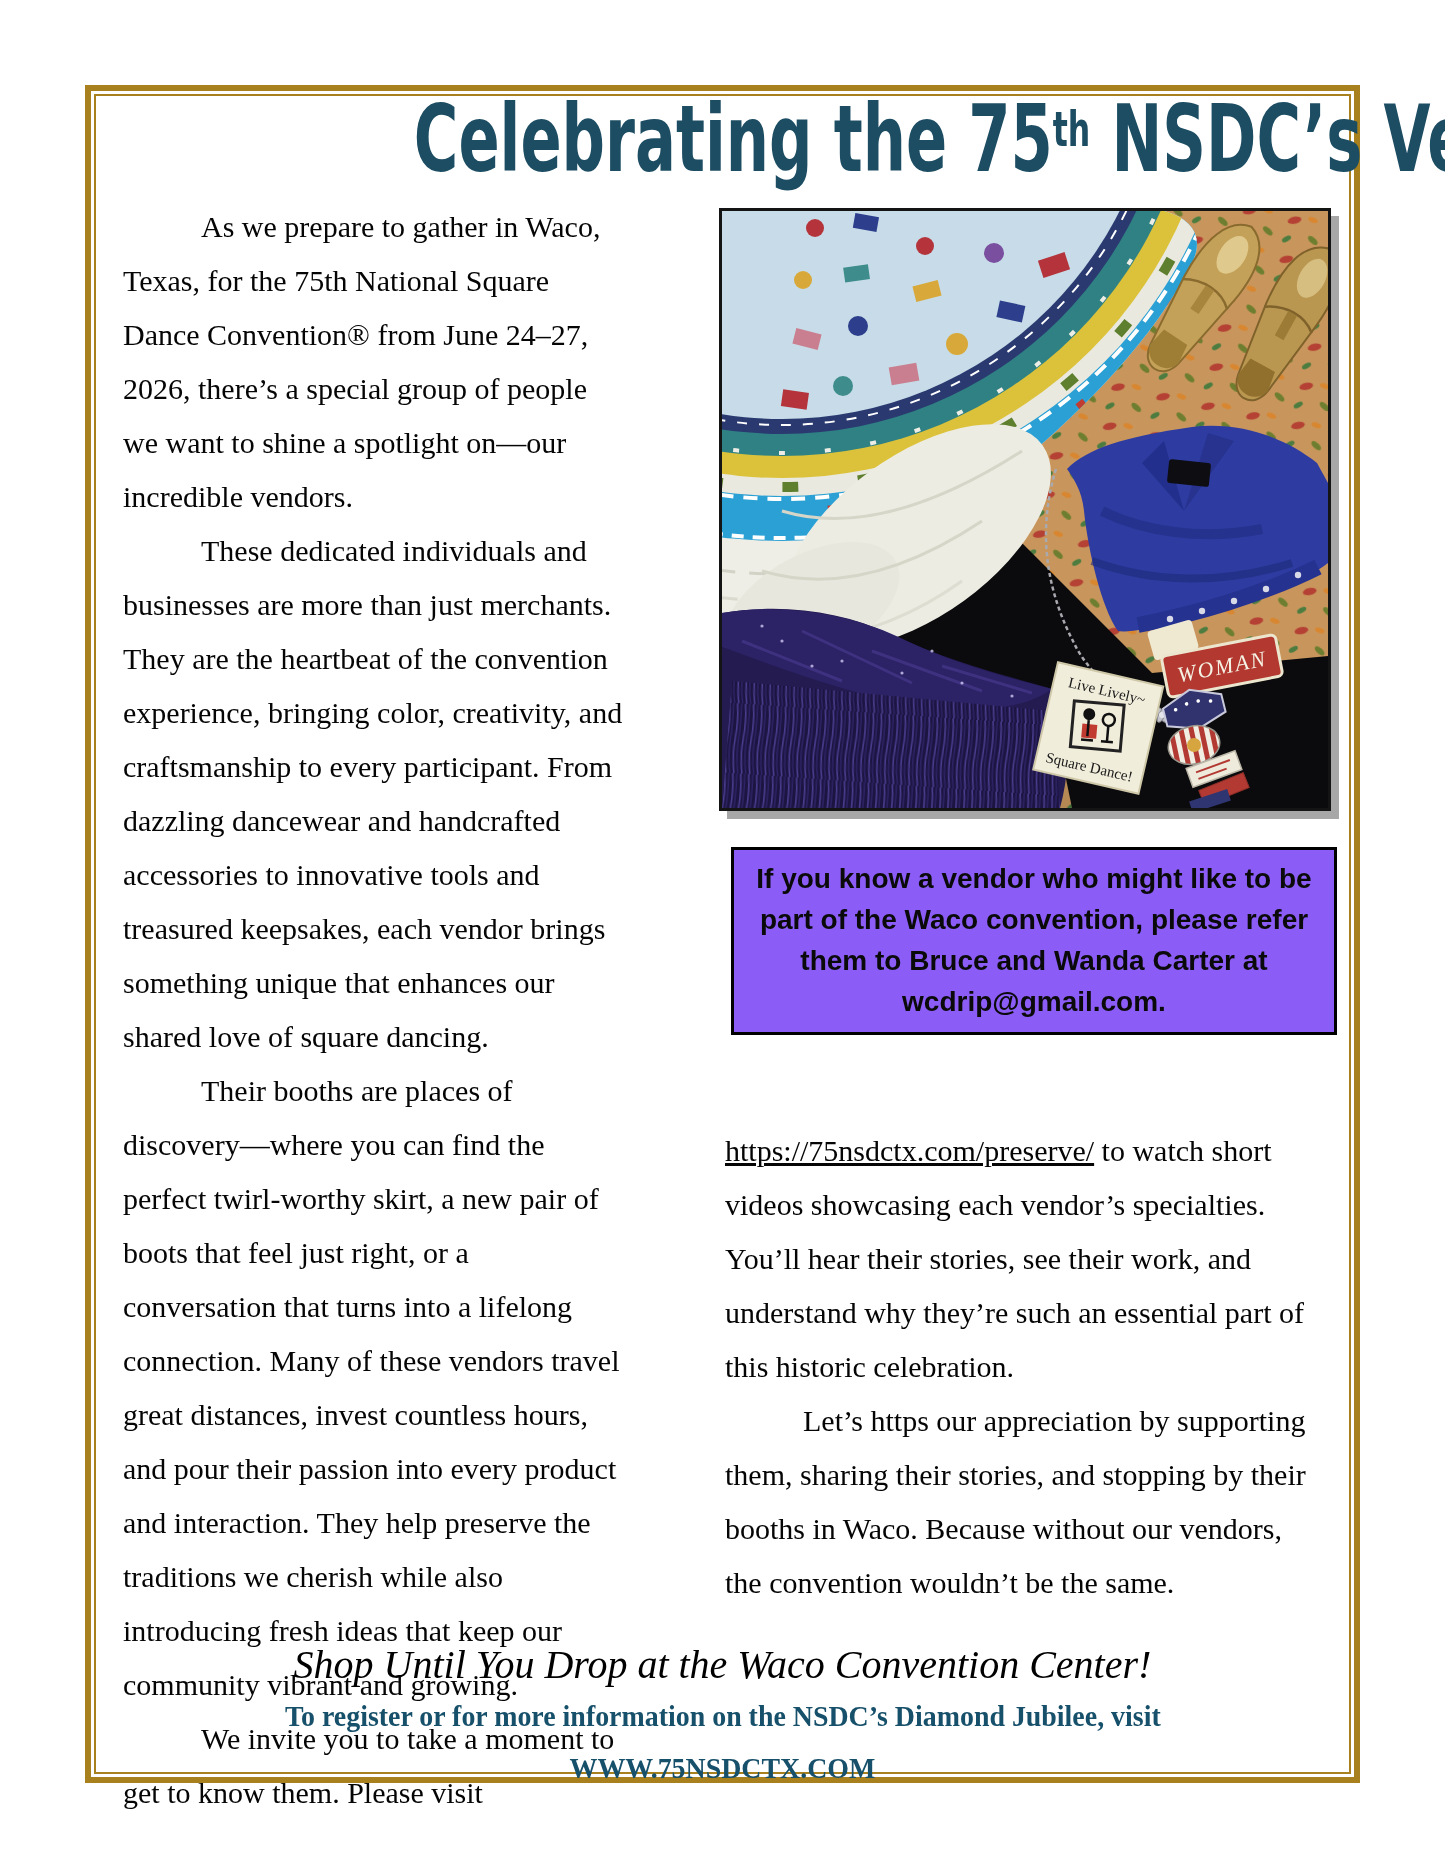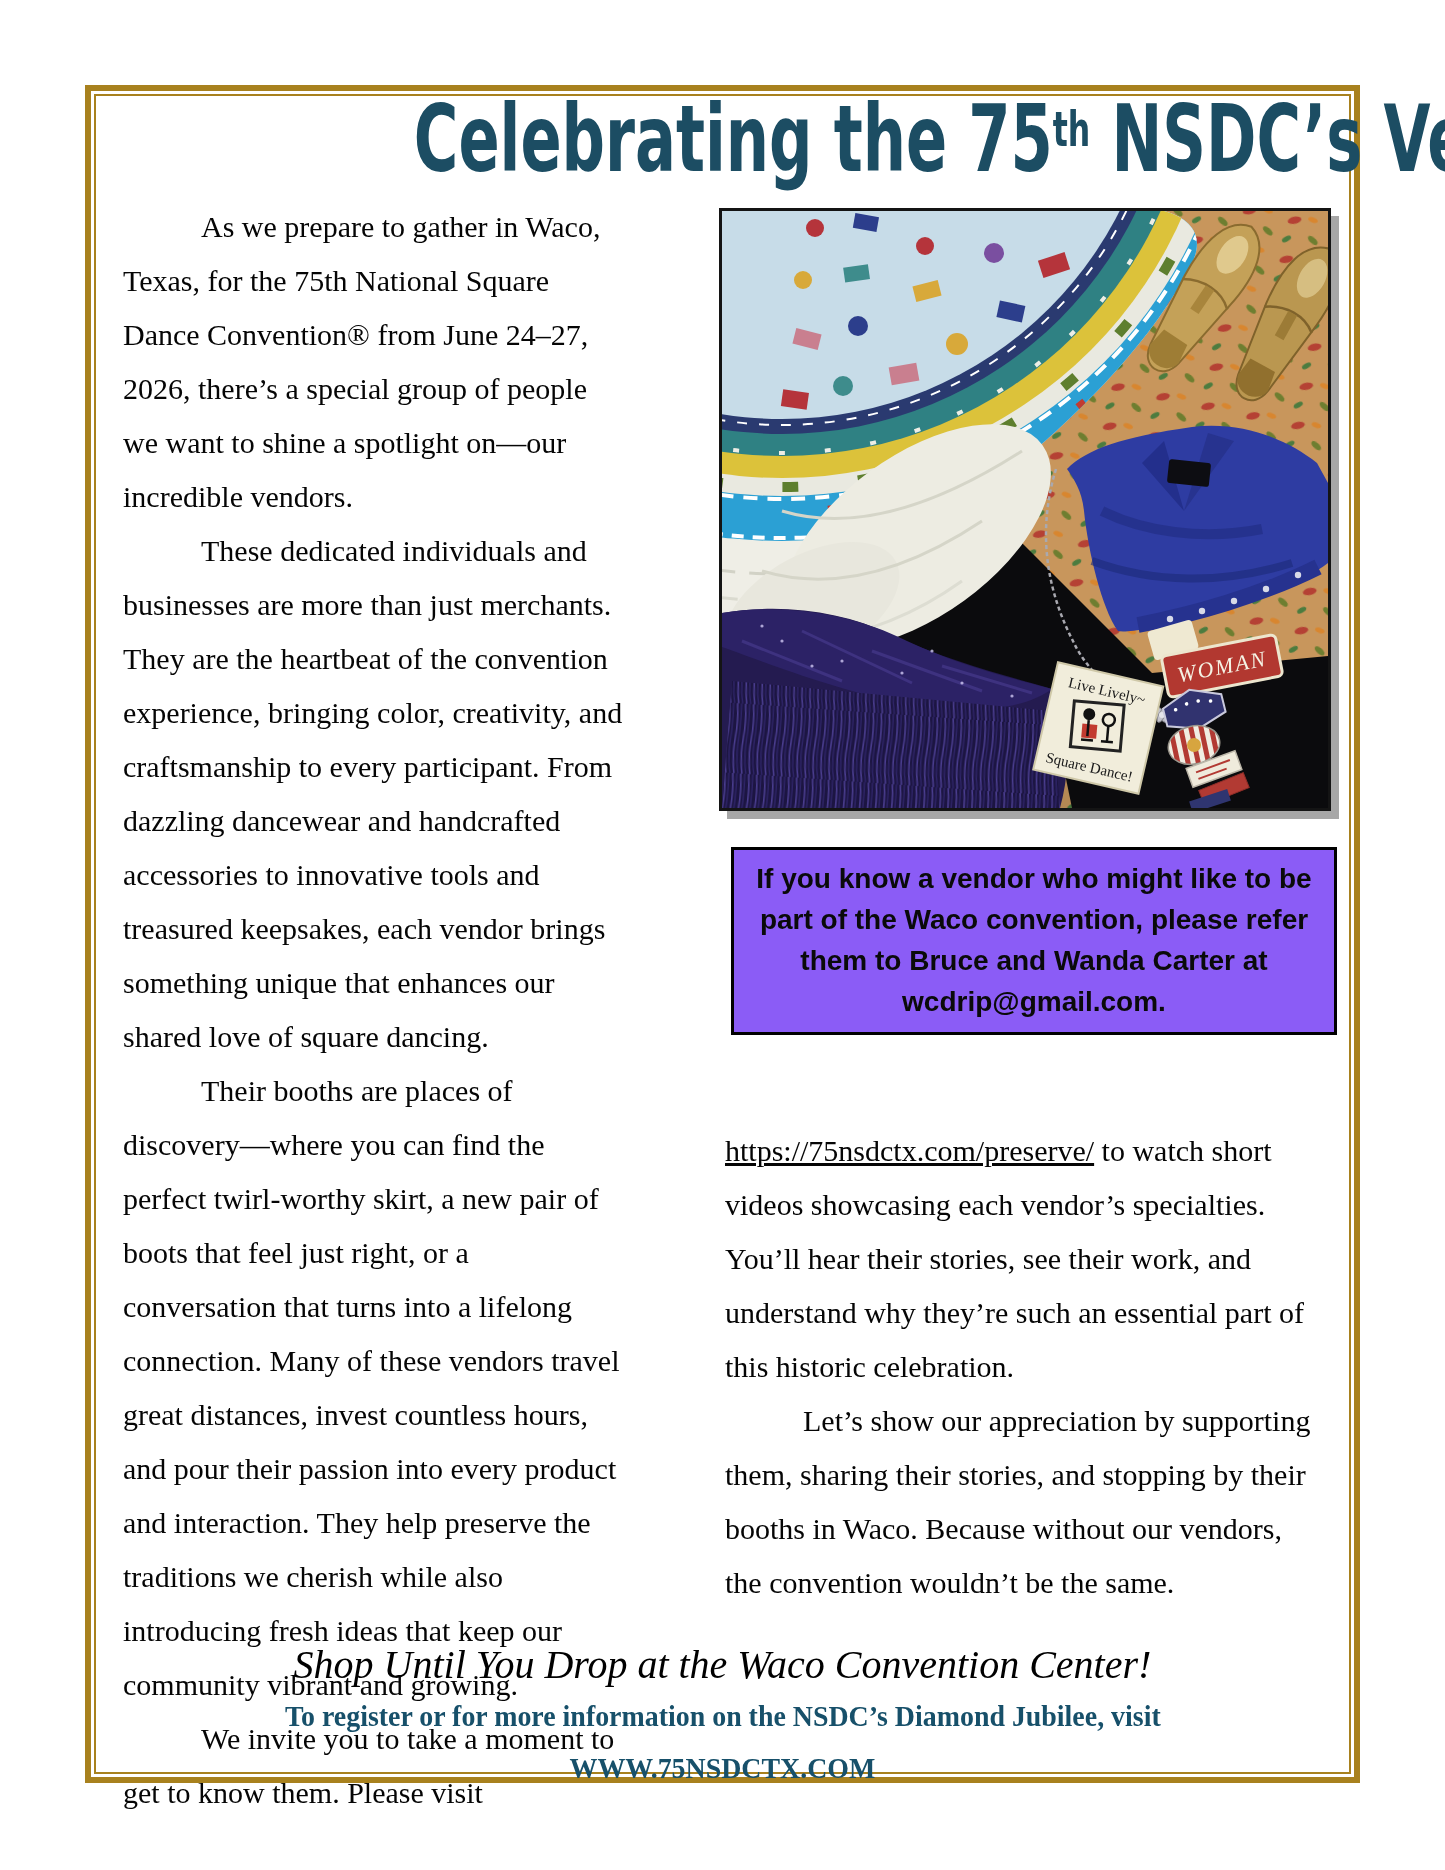--- a/index.html
+++ b/index.html
@@ -259,21 +259,21 @@
       </g>
     </svg>
   </div>
 
   <div class="callout">
     <span>If you know a vendor who might like to be part of the Waco convention, please refer them to Bruce and Wanda Carter at wcdrip@gmail.com.</span>
   </div>
 
   <div class="col-right body-text">
     <p><a class="body-link">https://75nsdctx.com/preserve/</a><span> to watch short videos showcasing each vendor’s specialties. You’ll hear their stories, see their work, and understand why they’re such an essential part of this historic celebration.</span></p>
-    <p class="indent">Let’s show our appreciation by supporting them, sharing their stories, and stopping by their booths in Waco. Because without our vendors, the convention wouldn’t be the same.</p>
+    <p class="indent">Let’s https our appreciation by supporting them, sharing their stories, and stopping by their booths in Waco. Because without our vendors, the convention wouldn’t be the same.</p>
   </div>
 
   <div class="footer">
     <div class="f1">Shop Until You Drop at the Waco Convention Center!</div>
     <div class="f2">
       <span class="condense">To register or for more information on the NSDC’s Diamond Jubilee, visit</span>
     </div>
     <div class="f3">
       <span class="condense">WWW.75NSDCTX.COM</span>
     </div>

